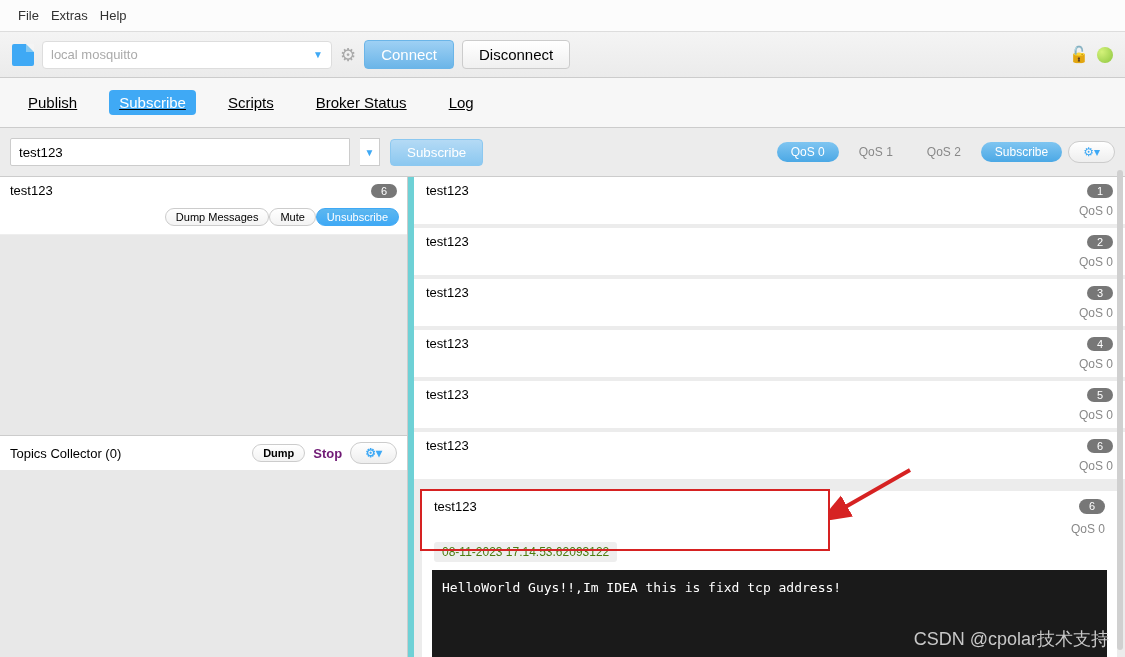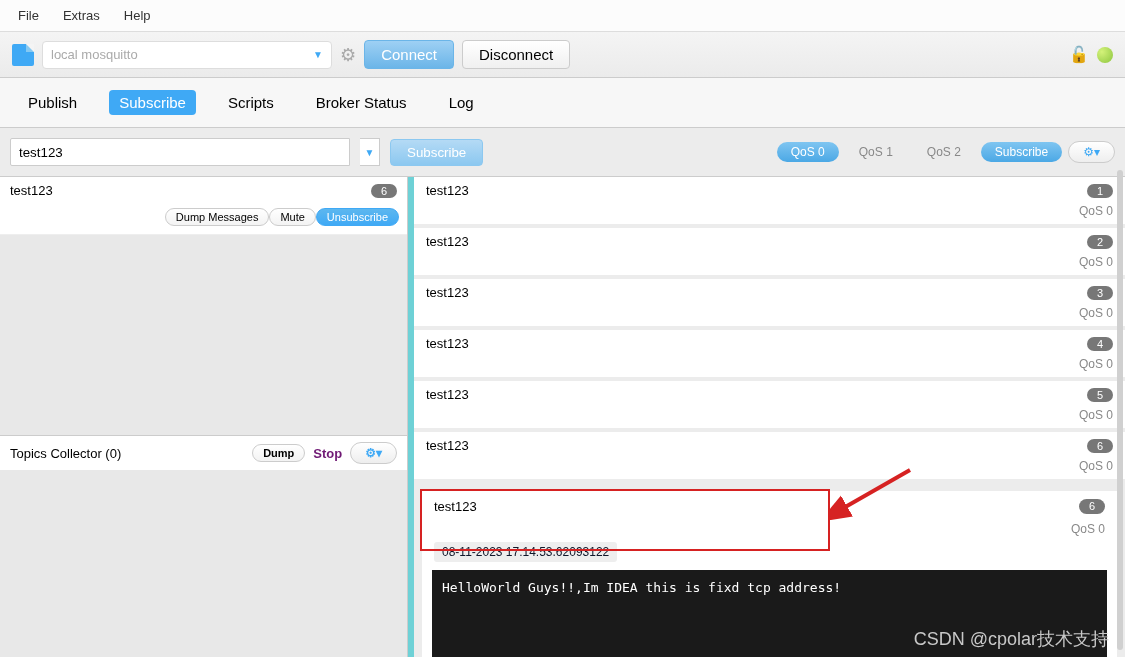--- a/index.html
+++ b/index.html
@@ -1,30 +1,30 @@
 <!DOCTYPE html>
 <html><head>
 <meta charset="utf-8">
 <style>
 * { box-sizing: border-box; margin: 0; padding: 0; font-family: Arial, sans-serif; }
 body { width: 1125px; height: 657px; background: #f7f7f7; font-size: 13px; overflow: hidden; position: relative; }
-.menubar { display: flex; padding: 8px 18px; gap: 24px; background: #fcfcfc; border-bottom: 1px solid #ddd; }
+.menubar { display: flex; padding: 8px 18px; gap: 12px; background: #fcfcfc; border-bottom: 1px solid #ddd; }
 .menubar span { color: #333; cursor: pointer; }
 .toolbar { display: flex; align-items: center; padding: 8px 12px; gap: 8px; border-bottom: 1px solid #ccc; background: linear-gradient(#f4f4f4,#ebebeb); }
 .doc-icon { width: 22px; height: 22px; background: #3fa9f5; position: relative; border-radius: 2px; }
 .doc-icon::after { content:''; position:absolute; top:0; right:0; width:0; height:0; border-top:8px solid #f4f4f4; border-left:8px solid #86c9f2; }
 .broker-select { flex: 0 0 290px; display:flex; align-items:center; border:1px solid #ddd; background:#fff; height:28px; padding:0 8px; color:#aaa; border-radius:4px; }
 .broker-select .chev { margin-left:auto; color:#3fa9f5; font-size:10px; }
 .gear-icon { color:#aaa; font-size:18px; cursor:pointer; }
 .btn { padding: 5px 16px; border-radius: 4px; border:1px solid #ccc; background: linear-gradient(#fff,#f0f0f0); cursor:pointer; font-size:15px; }
 .btn-connect { background: linear-gradient(#9ed0f4,#6bb5e8); color:#fff; border-color:#6bb5e8; }
 .toolbar-right { margin-left:auto; display:flex; align-items:center; gap:8px; }
 .lock-icon { font-size:16px; color:#555; }
 .status-dot { width:16px; height:16px; border-radius:50%; background: radial-gradient(circle at 30% 30%, #d4f27a, #8dc63f); }
-.navtabs { display:flex; align-items:center; padding: 12px 18px; gap: 22px; font-size: 15px; border-bottom:1px solid #ccc; }
+.navtabs { display:flex; align-items:center; padding: 12px 18px; gap: 22px; font-size: 15px; border-bottom:1px solid #ccc;text-decoration:underline; }
 .navtabs .tab { cursor:pointer; padding:4px 10px; border-radius:4px; }
 .navtabs .tab.active { background:#3fa9f5; color:#fff; }
 .subbar { display:flex; align-items:center; padding: 10px 10px; gap:10px; border-bottom:1px solid #ccc; background:#ececec; }
 .topic-input { width:340px; height:28px; border:1px solid #ccc; padding:0 8px; border-radius:2px 0 0 2px; }
 .topic-dd { width:20px; height:28px; border:1px solid #ccc; border-left:none; background:#fff; color:#3fa9f5; display:flex; align-items:center; justify-content:center; font-size:10px; cursor:pointer; }
 .btn-subscribe { background: linear-gradient(#b4daf5,#8cc8f0); color:#fff; border:1px solid #8cc8f0; padding:5px 16px; border-radius:4px; }
 .subbar-right { margin-left:auto; display:flex; align-items:center; gap:6px; }
 .pill { padding:3px 14px; border-radius:12px; font-size:12px; cursor:pointer; }
 .pill-blue { background: linear-gradient(#7fc5f1,#4ba8e5); color:#fff; }
 .pill-grey { color:#888; }
@@ -45,21 +45,21 @@
 .rightcol { flex:1; display:flex; position:relative; }
 .color-strip { width:6px; background:#6ed1d6; }
 .msglist { flex:1; overflow-y:auto; background:#ececec; }
 .msg-item { background:#fff; border-bottom:4px solid #ececec; }
 .msg-top { display:flex; align-items:center; padding:6px 12px; }
 .msg-top .topic { flex:1; }
 .msg-qos { text-align:right; color:#888; font-size:12px; padding: 0 12px 6px 0; }
 .detail-panel { margin:8px 8px 0 8px; background:#fff; }
 .detail-head { display:flex; padding:8px 12px; }
 .detail-head .t { flex:1; }
-.ts-box { margin:0 12px 8px 12px; display:inline-block; background:#eee; padding:3px 8px; border-radius:3px; font-size:12px; color:#0f172a; }
+.ts-box { margin:0 12px 8px 12px; display:inline-block; background:#eee; padding:3px 8px; border-radius:3px; font-size:12px; color:#4d7c0f; }
 .payload { margin:0 10px 10px 10px; background:#1a1a1a; color:#fff; font-family:Consolas,monospace; font-size:13px; padding:10px; height:120px; white-space:pre; overflow:hidden; }
 .highlight-box { position:absolute; border:2px solid #d62222; left:420px; top:489px; width:410px; height:62px; pointer-events:none; }
 .arrow-svg { position:absolute; left:830px; top:460px; pointer-events:none; }
 .watermark { position:absolute; bottom:6px; right:16px; color:#c8c8c8; font-size:18px; pointer-events:none; }
 .scroll-stub { position:absolute; right:2px; top:170px; width:6px; height:480px; background:#d0d0d0; border-radius:3px; }
 </style>
 </head>
 <body>
 
 <div class="menubar">

